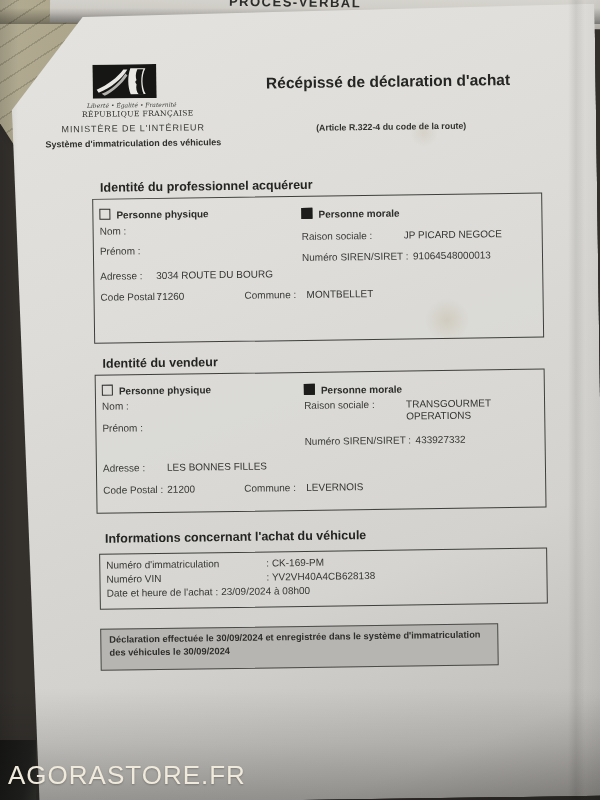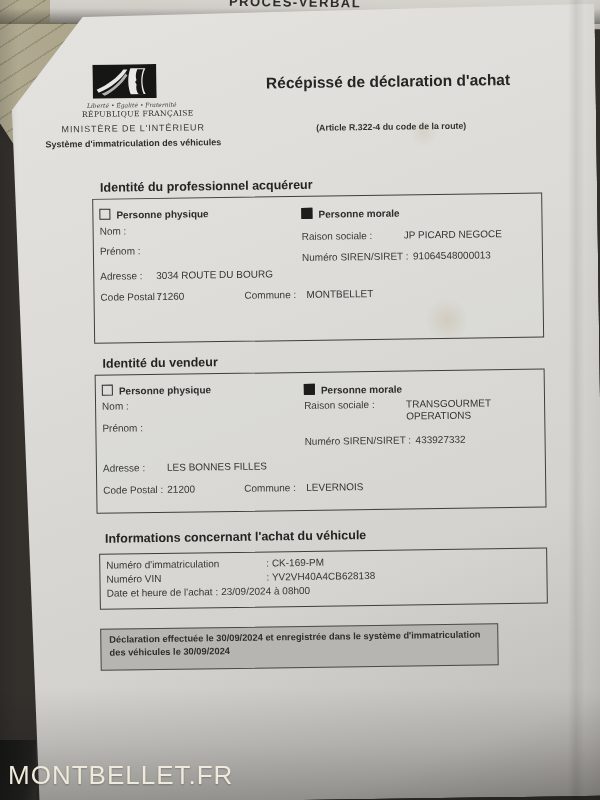--- a/index.html
+++ b/index.html
@@ -191,14 +191,14 @@
       <div class="prow tight" style="top:33px;">
         <span class="plbl">Date et heure de l'achat</span><span>:</span> <span>23/09/2024 à 08h00</span>
       </div>
     </div>
 
     <div class="abs notice">Déclaration effectuée le 30/09/2024 et enregistrée dans le système d'immatriculation des véhicules le 30/09/2024</div>
   </div>
 
   <div class="lighting"></div>
   <div class="black-corner"></div>
-  <div class="watermark">MONTBELLET.FR</div>
+  <div class="watermark">AGORASTORE.FR</div>
 </div>
 
 </body></html>

